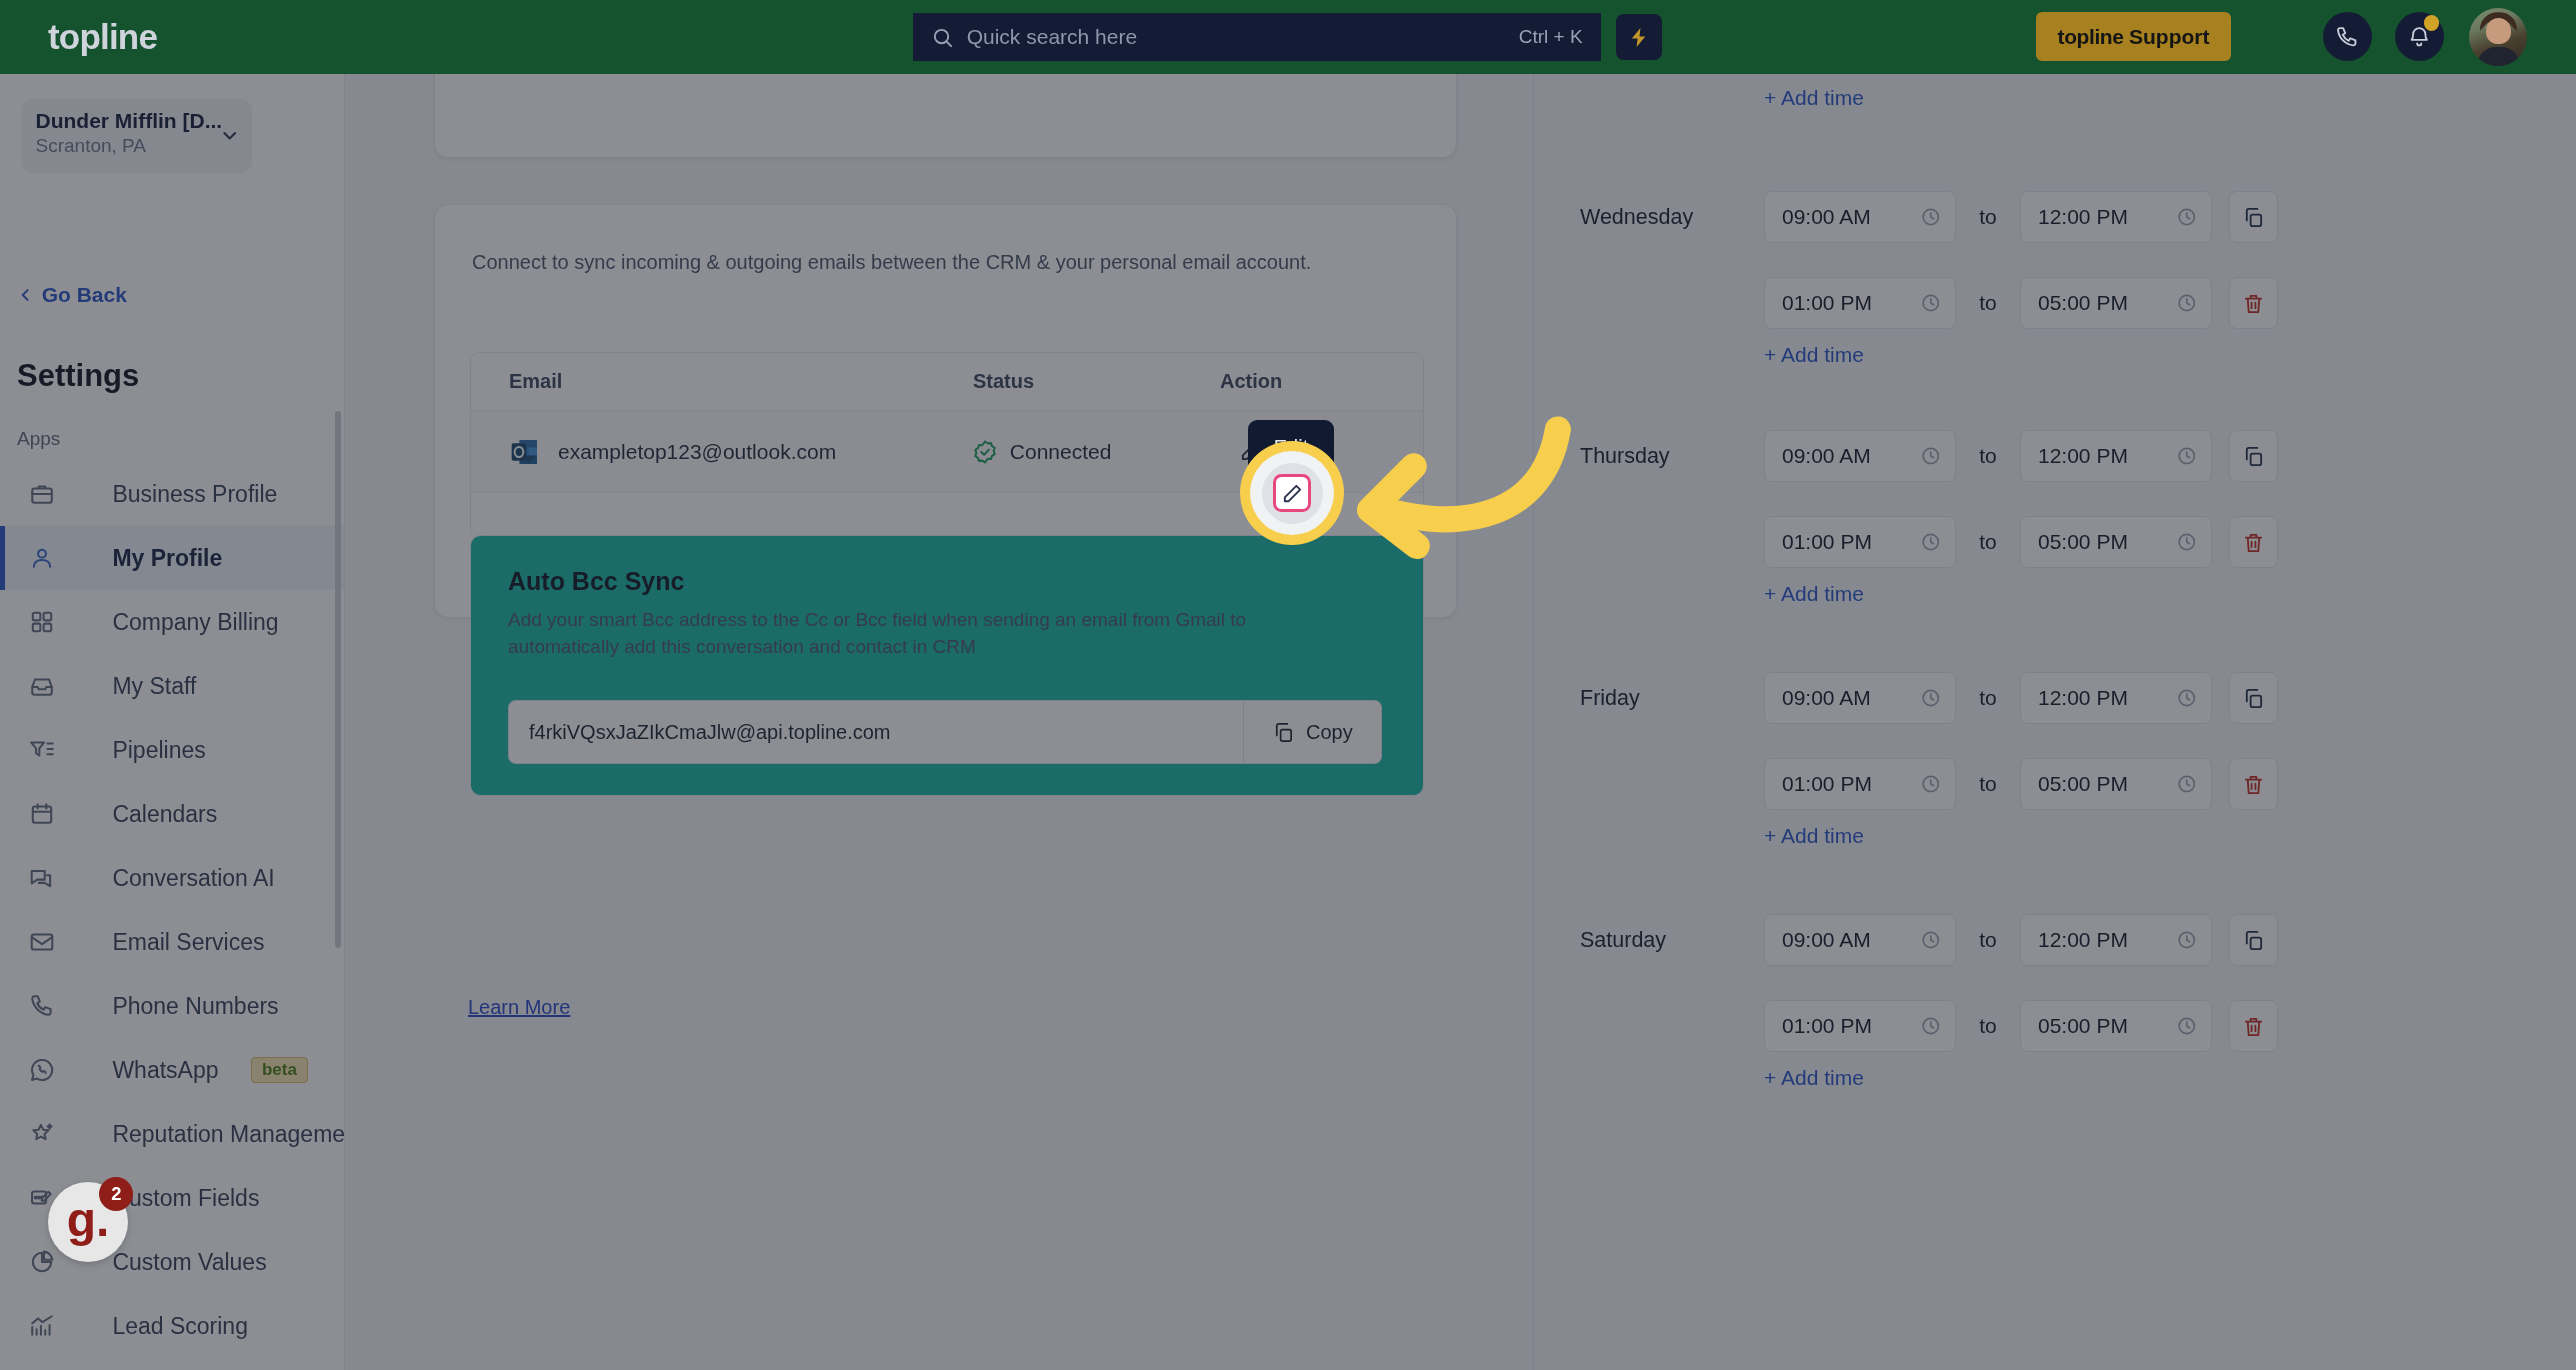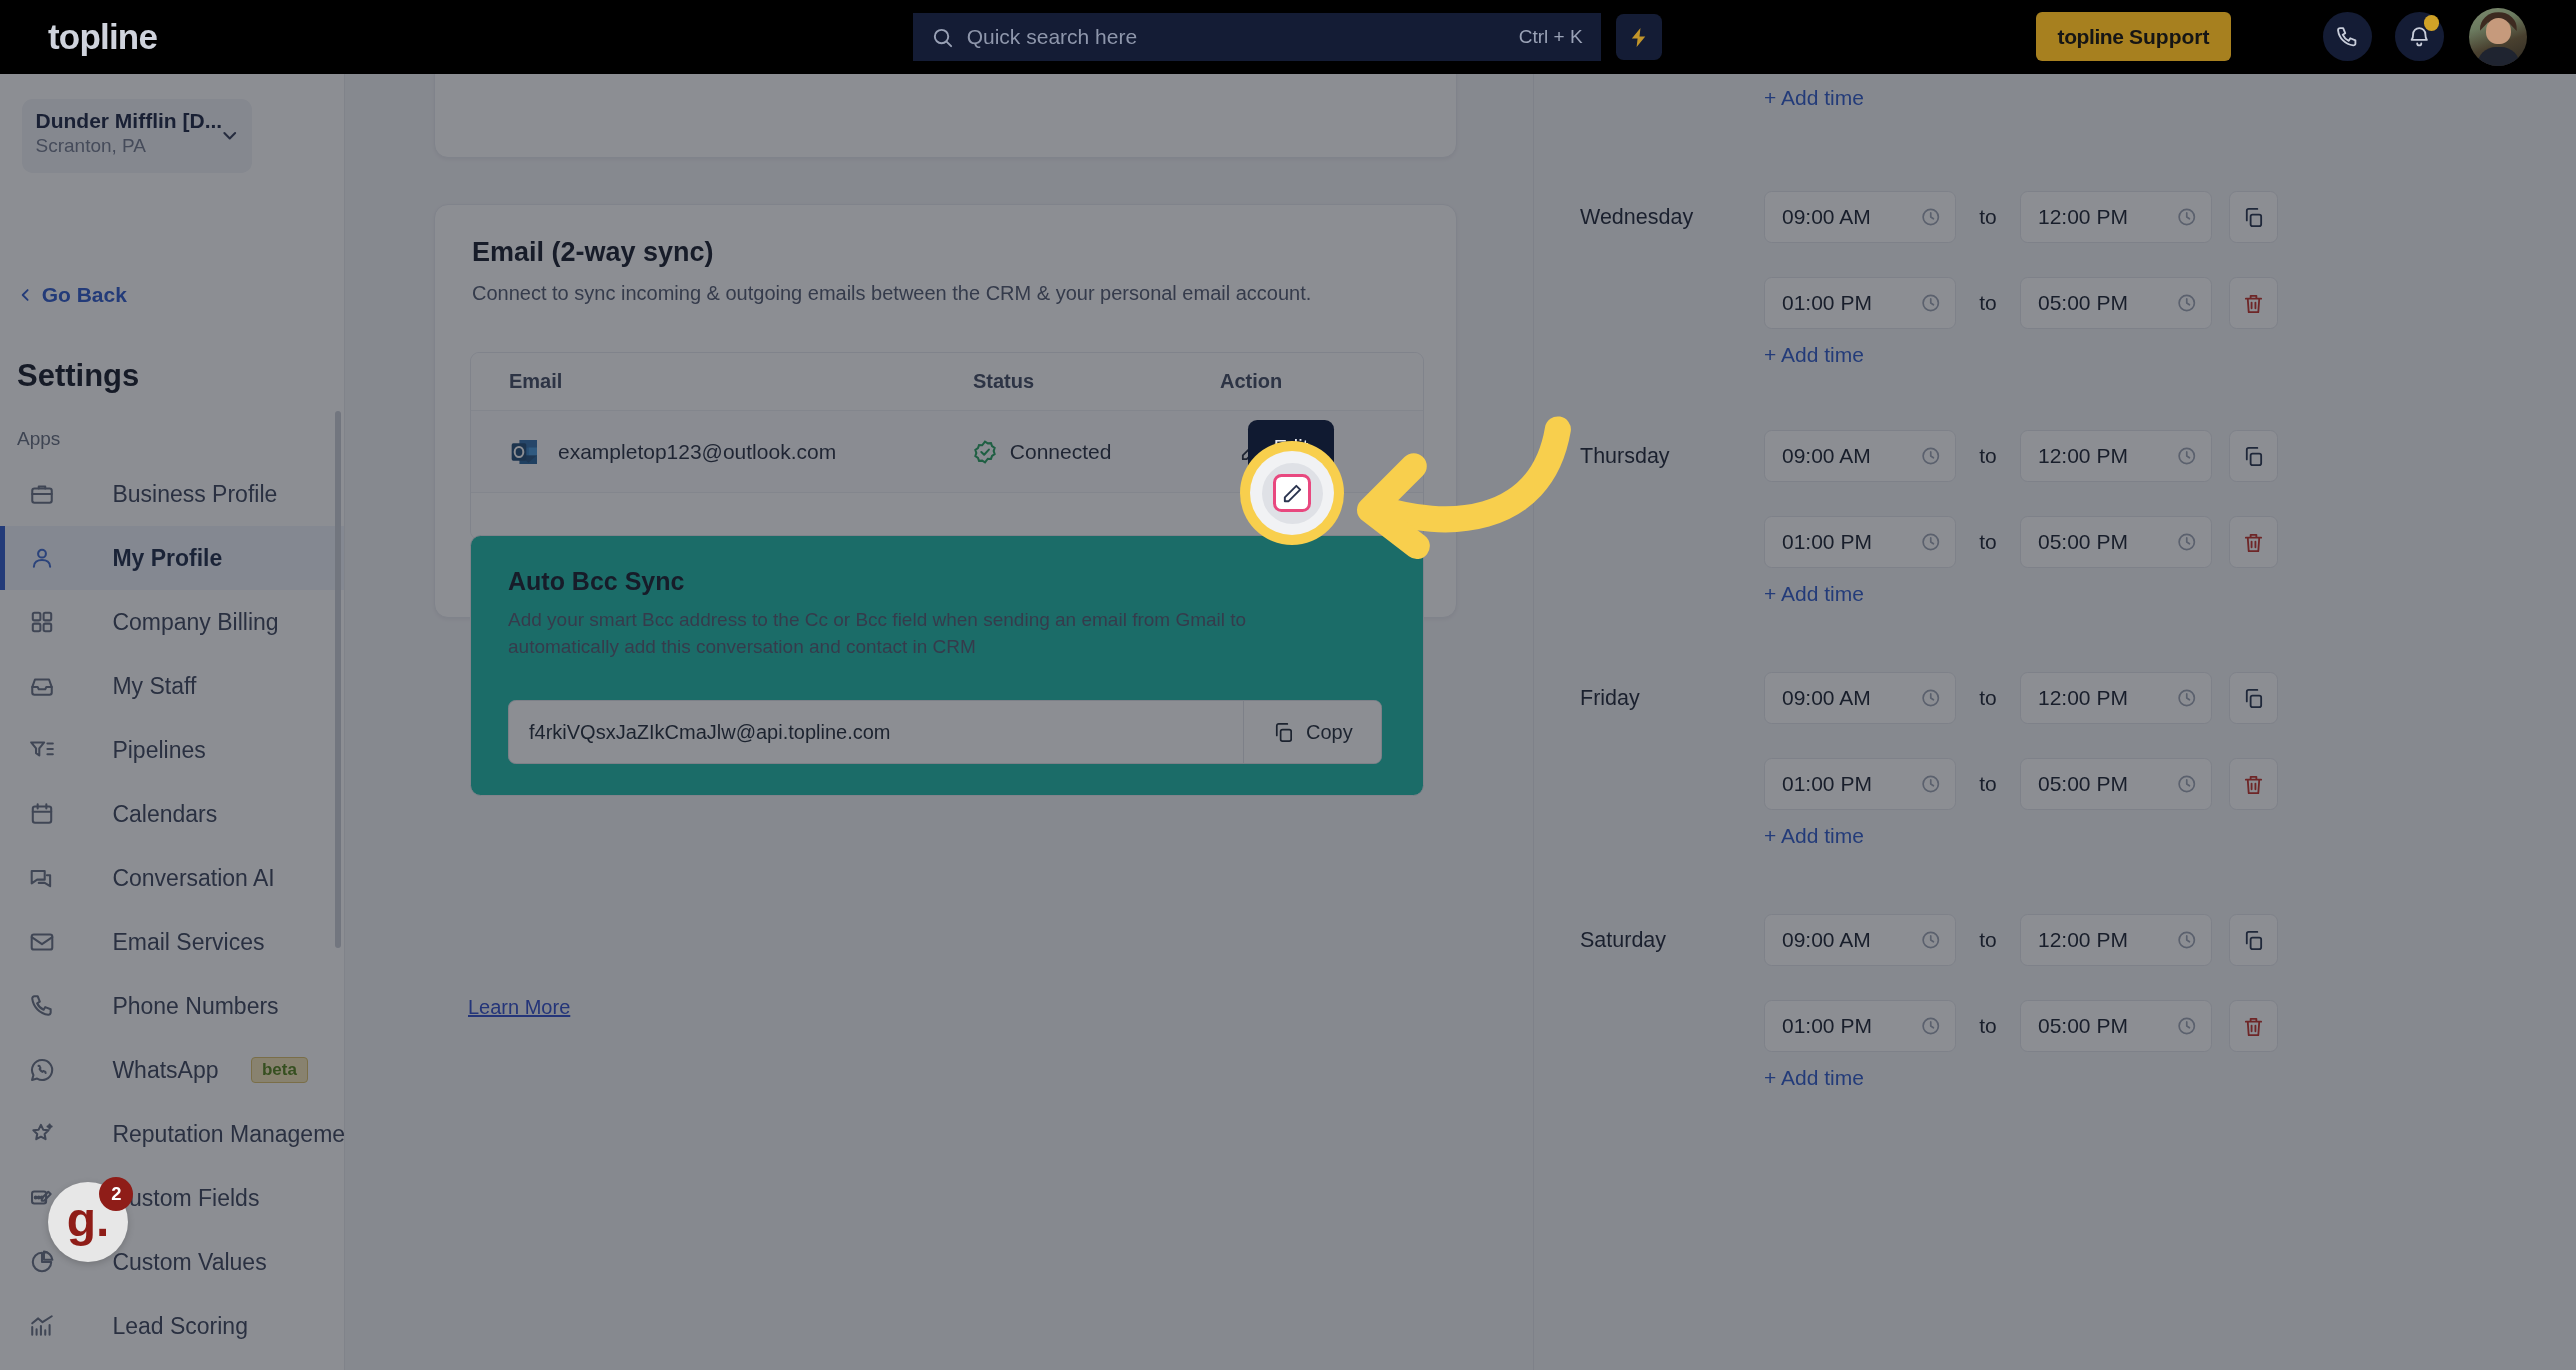--- a/index.html
+++ b/index.html
@@ -8,21 +8,21 @@
     width: 2576px; height: 1371px;
     background: #ffffff;
     font-family: "Liberation Sans", sans-serif;
     overflow: hidden;
   }
   #root { position: relative; width: 2576px; height: 1371px; }
 
   
   .topbar {
     position: absolute; left: 0; top: 0; width: 2576px; height: 74px;
-    background: #000000;
+    background: #14532d;
     display: flex; align-items: center;
     z-index: 60;
   }
   .brand {
     position: absolute; left: 48px; top: 50%; transform: translateY(-50%);
     font-size: 35px; font-weight: 700; letter-spacing: -0.8px;
     color: #cfd3dc;
   }
   .search-wrap {
     position: absolute; left: 913px; top: 13px; width: 688px; height: 48px;
@@ -456,21 +456,20 @@
   </div>
 
   <div class="content">
 
     <div class="col-left">
 
       <div class="card" id="card-above"></div>
 
       <div class="card" id="card-email">
         <div style="padding:32px 37px 0 37px;">
-          <div class="card-title">Email (2-way sync)</div>
           <div class="card-sub" style="width:866px;">Connect to sync incoming &amp; outgoing emails between the CRM &amp; your personal email account.</div>
         </div>
 
         <div class="etable">
           <div class="ethead">
             <div class="c-email">Email</div>
             <div class="c-status">Status</div>
             <div class="c-action">Action</div>
           </div>
 

